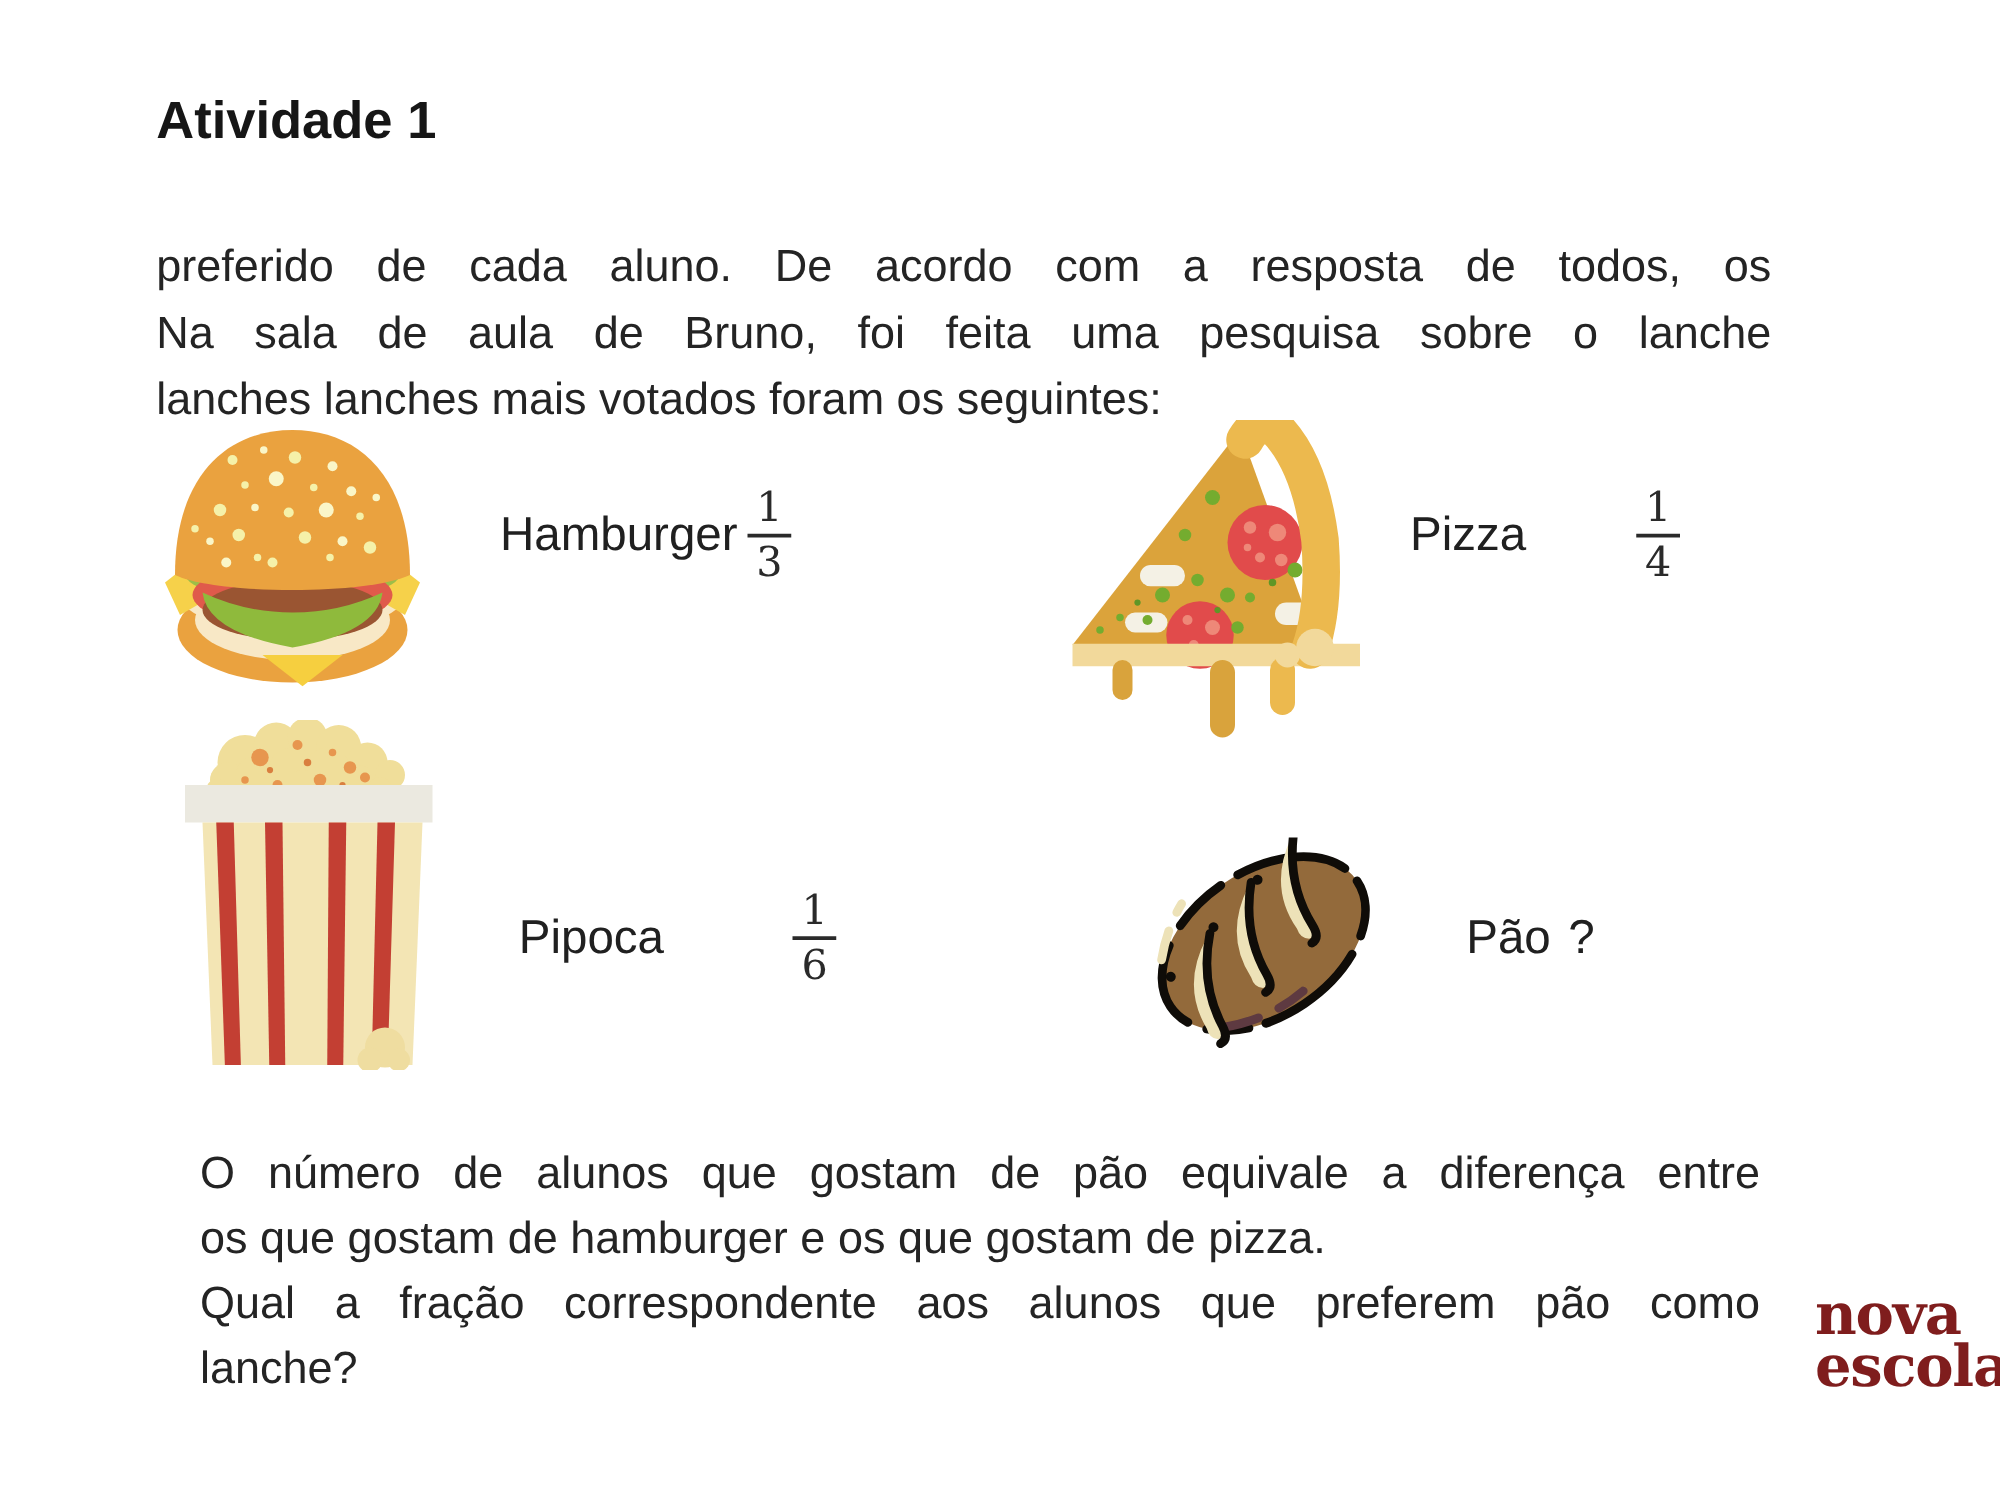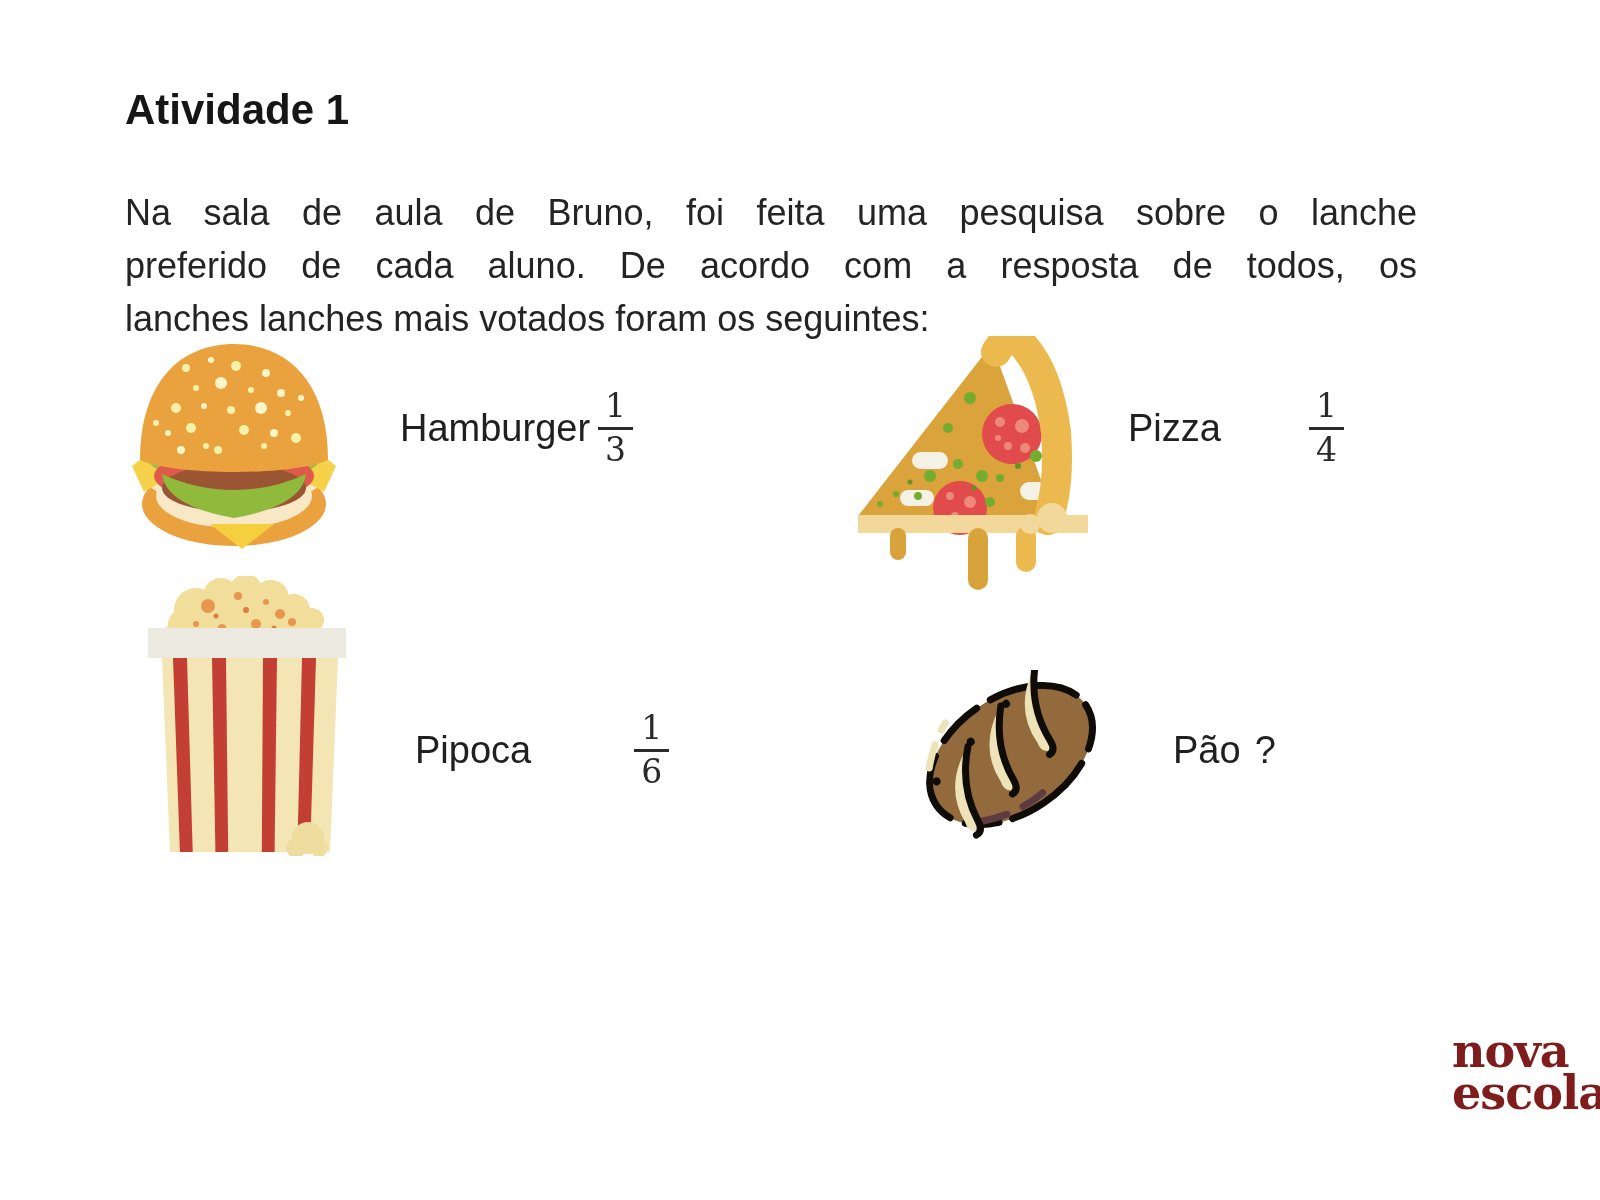--- a/index.html
+++ b/index.html
@@ -1,21 +1,21 @@
 <!DOCTYPE html>
 <html><head>
 <meta charset="utf-8">
 <style>
   html,body{margin:0;padding:0;background:#ffffff;}
   #canvas{
     position:relative;width:1600px;height:1200px;background:#ffffff;overflow:hidden;
     font-family:"Liberation Sans",sans-serif;color:#222222;
   }
   .abs{position:absolute;}
-  .page-title{left:125px;top:72px;font-size:42px;font-weight:bold;color:#161616;letter-spacing:0px;margin-top:14px;}
+  .page-title{left:125px;top:72px;font-size:42px;font-weight:bold;color:#161616;letter-spacing:0px;}
   .intro{left:125px;top:186px;width:1292px;font-size:36px;line-height:53px;color:#242424;}
   .jline{text-align:justify;text-align-last:justify;}
   .question{left:160px;top:912px;width:1248px;font-size:36px;line-height:52px;color:#242424;}
   .food-row{display:flex;align-items:center;height:92px;}
   .food-label{font-size:38px;color:#202020;white-space:nowrap;}
   .fraction{display:inline-flex;flex-direction:column;align-items:center;
     font-family:"DejaVu Serif",serif;font-size:33px;line-height:1.05;color:#2a2a2a;}
   .fraction .num{display:block;border-bottom:3px solid #2a2a2a;padding:0 7px 3px;}
   .fraction .den{display:block;padding-top:3px;}
   .qmark{font-size:38px;color:#202020;}
@@ -28,22 +28,22 @@
   svg{display:block;}
 </style>
 </head>
 <body>
 
 <div id="canvas">
 
   <div class="abs page-title">Atividade 1</div>
 
   <div class="abs intro">
+    <div class="jline">preferido de cada aluno. De acordo com a resposta de todos, os</div>
     <div class="jline">Na sala de aula de Bruno, foi feita uma pesquisa sobre o lanche</div>
-    <div class="jline">preferido de cada aluno. De acordo com a resposta de todos, os</div>
     <div>lanches lanches mais votados foram os seguintes:</div>
   </div>
 
   <svg class="abs" style="left:126px;top:338px;" width="216" height="212" viewBox="0 0 216 212">
     <ellipse cx="108" cy="166" rx="92" ry="42" fill="#eaa23f"></ellipse>
     <ellipse cx="108" cy="158" rx="78" ry="32" fill="#f8e8c6"></ellipse>
     <polygon points="84,186 148,186 116,211" fill="#f6cf3f"></polygon>
     <ellipse cx="108" cy="138" rx="90" ry="30" fill="#f8e8c6"></ellipse>
     <polygon points="6,128 34,106 46,138 18,154" fill="#f6d14a"></polygon>
     <polygon points="210,128 182,106 170,138 198,154" fill="#f6d14a"></polygon>
@@ -224,19 +224,25 @@
         <circle cx="-6" cy="14" r="4" fill="#0f0c08"></circle>
       </g>
     </g>
   </svg>
 
   <div class="abs food-row row-pao">
     <span class="food-label">Pão</span>
     <span class="qmark">?</span>
   </div>
 
+  <div class="abs question">
+    <div class="jline">O número de alunos que gostam de pão equivale a diferença entre</div>
+    <div>os que gostam de hamburger e os que gostam de pizza.</div>
+    <div class="jline">Qual a fração correspondente aos alunos que preferem pão como</div>
+    <div>lanche?</div>
+  </div>
 
   <div class="abs logo">
     <div>nova</div>
     <div>escola</div>
   </div>
 
 </div>
 
 </body></html>

